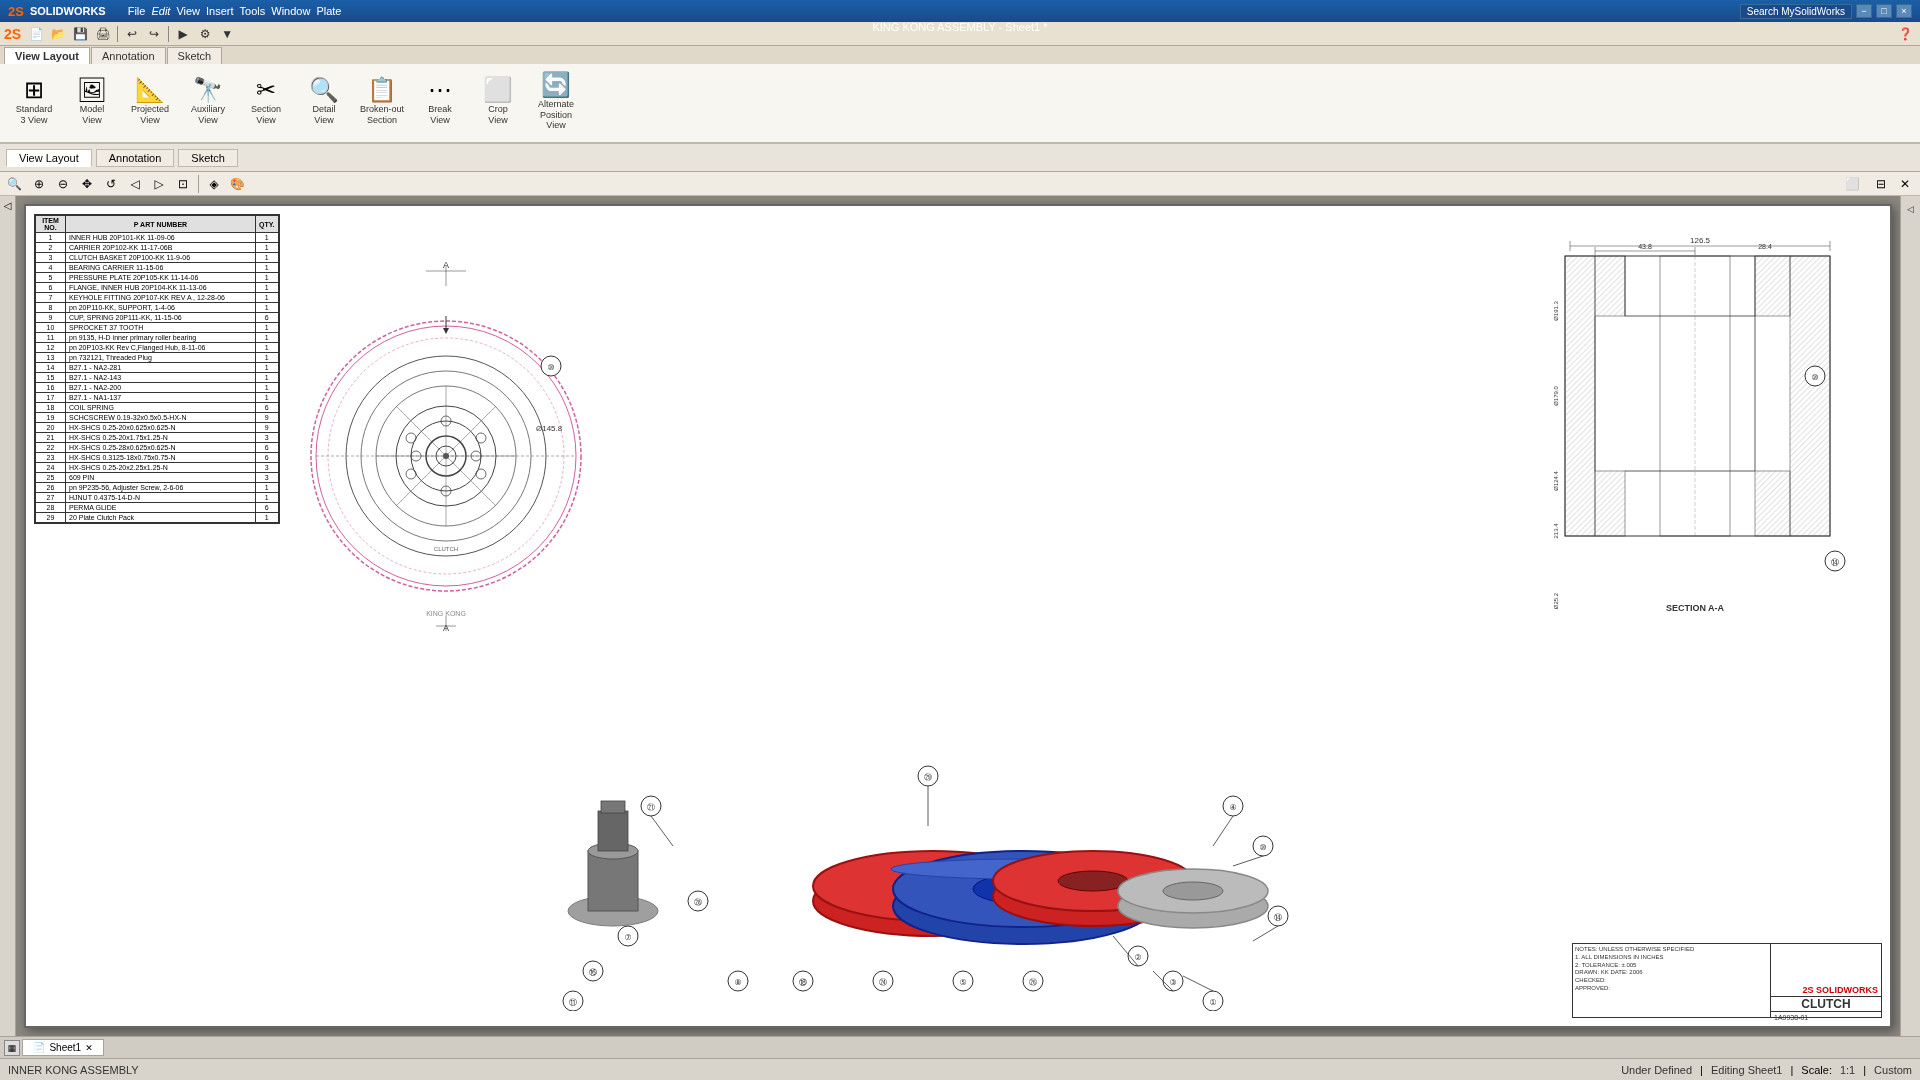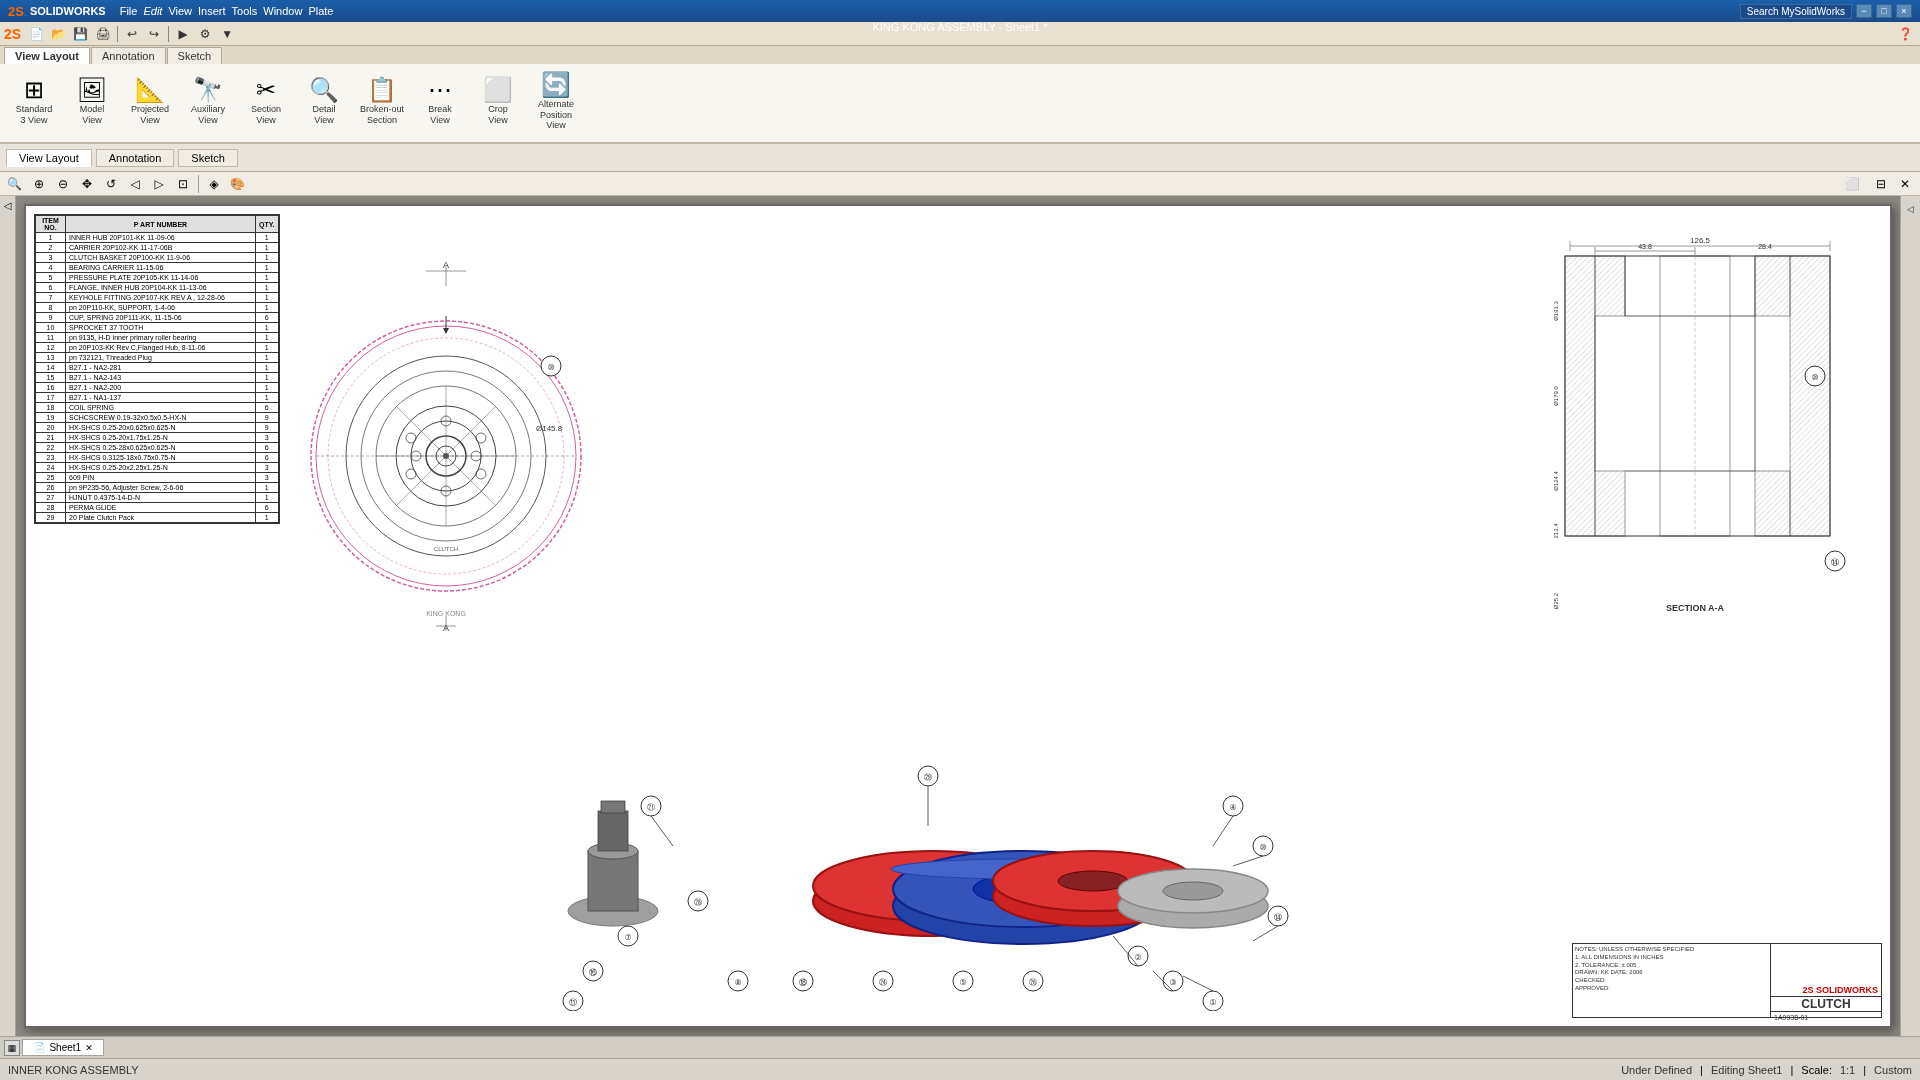--- a/index.html
+++ b/index.html
@@ -276,21 +276,21 @@
     }
     .sheet-tab.active { background: white; }
   </style>
 </head>
 <body>
 
 <div id="titlebar">
   <div id="titlebar-left">
     <span style="color:#ff6600; font-weight:bold; font-size:13px;">2S</span>
     <span style="font-weight:bold;">SOLIDWORKS</span>
-    <span style="margin-left:8px; cursor:pointer;">File</span>
+    <span style="margin-left:16px; cursor:pointer;">File</span>
     <span style="cursor:pointer;font-style:italic;">Edit</span>
     <span style="cursor:pointer;">View</span>
     <span style="cursor:pointer;">Insert</span>
     <span style="cursor:pointer;">Tools</span>
     <span style="cursor:pointer;">Window</span>
     <span style="cursor:pointer;">Plate</span>
   </div>
   <span style="position:absolute; left:50%; transform:translateX(-50%); font-size:11px;margin-top:31px;">KING KONG ASSEMBLY - Sheet1 *</span>
   <div id="titlebar-right">
     <span style="background:#1a4a8a; border:1px solid #3a6a98; padding:1px 6px; cursor:pointer; font-size:10px;">Search MySolidWorks</span>

